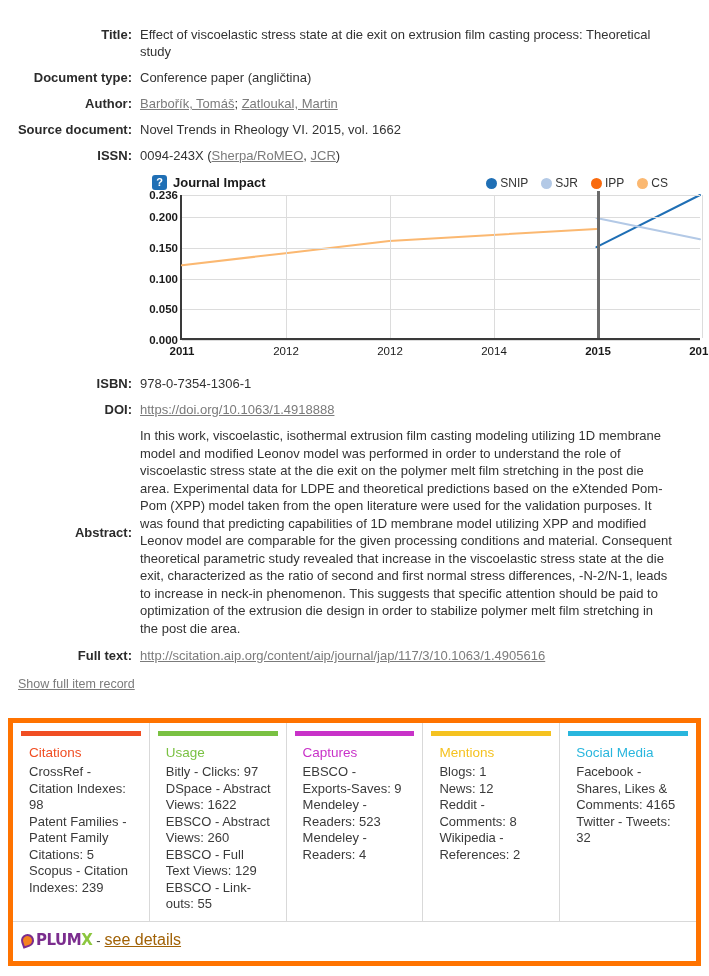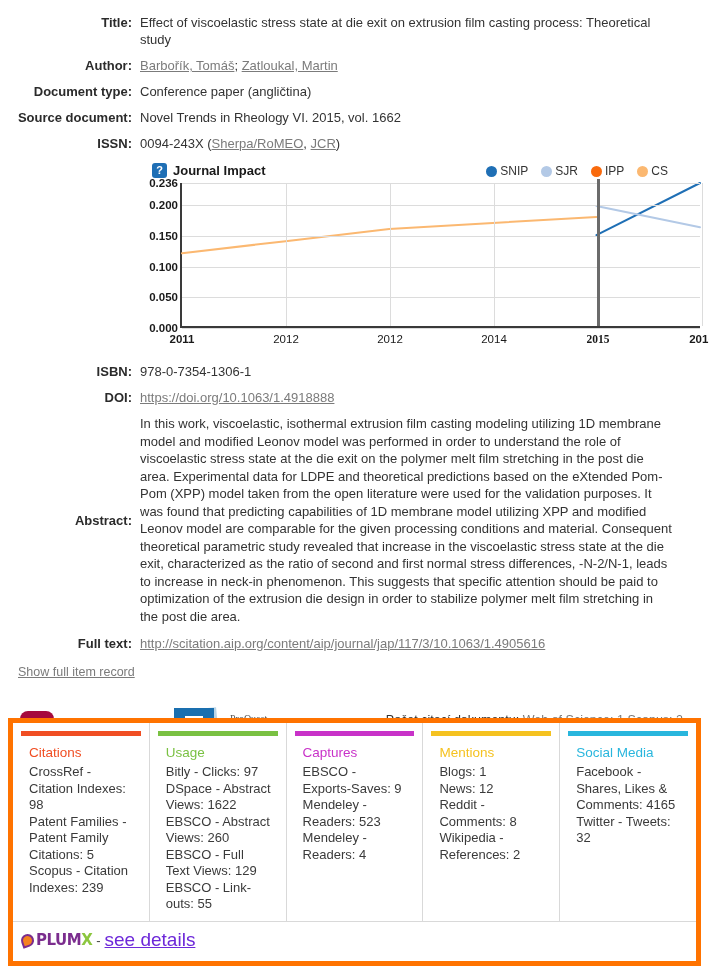--- a/index.html
+++ b/index.html
@@ -7,21 +7,21 @@
     margin: 0; padding: 0;
     width: 709px; height: 976px;
     background: #ffffff;
     font-family: "Liberation Sans", sans-serif;
     color: #333333;
     overflow: hidden;
   }
   .page { position: relative; width: 709px; height: 976px; }
 
   
-  .meta { width: 709px; padding-top: 14px; }
+  .meta { width: 709px; padding-top: 26px; }
   .meta-row { display: flex; align-items: flex-start; margin-bottom: 9px; }
   .meta-label {
     width: 140px; flex: 0 0 140px;
     text-align: right; padding-right: 8px;
     font-weight: bold; font-size: 13px; color: #2b2b2b;
     line-height: 17px;
   }
   .meta-value {
     flex: 1 1 auto; padding-right: 32px;
     font-size: 13px; line-height: 17px; color: #333;
@@ -119,42 +119,42 @@
   }
   .plum-logo { display: flex; align-items: center; }
   .plum-leaf {
     width: 13px; height: 13px; border-radius: 50% 50% 50% 0;
     background: #f5821f; border: 2px solid #7b2d8e; transform: rotate(-20deg);
     margin-right: 2px;
   }
   .plum-word { font-size: 15px; font-weight: bold; color: #7b2d8e; letter-spacing: -0.5px; font-family: "DejaVu Sans", sans-serif; }
   .plum-x { color: #8cc63f; }
   .plum-dash { font-size: 13px; color: #444; margin: 0 4px; }
-  .plum-see { font-size: 19px; color: #6d28d9; text-decoration: underline; }
+  .plum-see { font-size: 16px; color: #a16207; text-decoration: underline; }
 </style>
 </head>
 <body>
 
 <div class="page">
 
   <div class="meta">
 
     <div class="meta-row">
       <div class="meta-label">Title:</div>
       <div class="meta-value narrow">Effect of viscoelastic stress state at die exit on extrusion film casting process: Theoretical study</div>
     </div>
 
     <div class="meta-row">
+      <div class="meta-label">Document type:</div>
+      <div class="meta-value">Conference paper (angličtina)</div>
+    </div>
+
+    <div class="meta-row">
       <div class="meta-label">Author:</div>
       <div class="meta-value"><a class="lnk" href="#">Barbořík, Tomáš</a>; <a class="lnk" href="#">Zatloukal, Martin</a></div>
-    </div>
-
-    <div class="meta-row">
-      <div class="meta-label">Document type:</div>
-      <div class="meta-value">Conference paper (angličtina)</div>
     </div>
 
     <div class="meta-row">
       <div class="meta-label">Source document:</div>
       <div class="meta-value">Novel Trends in Rheology VI. 2015, vol. 1662</div>
     </div>
 
     <div class="meta-row">
       <div class="meta-label">ISSN:</div>
       <div class="meta-value"><span>0094-243X</span> (<a class="lnk" href="#">Sherpa/RoMEO</a>, <a class="lnk" href="#">JCR</a>)</div>
@@ -205,21 +205,21 @@
               <div class="gridline" style="top: 145px;"></div>
               <div class="ytick" style="top: 145px;">0.000</div>
               <div class="xtick b" style="left: 0px;">2011</div>
               <div class="vgrid" style="left: 104px;"></div>
               <div class="xtick" style="left: 104px;">2012</div>
               <div class="vgrid" style="left: 208px;"></div>
               <div class="xtick" style="left: 208px;">2012</div>
               <div class="vgrid" style="left: 312px;"></div>
               <div class="xtick" style="left: 312px;">2014</div>
               <div class="vgrid" style="left: 416px;"></div>
-              <div class="xtick b" style="left: 416px; font-family: Liberation Serif, serif;">2015</div>
+              <div class="xtick b" style="left: 416px;">2015</div>
               <div class="vgrid" style="left: 520px;"></div>
               <div class="xtick b" style="left: 520px;">2016</div>
               <div class="marker" style="left: 415px;"></div>
             </div>
         </div>
       </div>
     </div>
 
     <div class="meta-row">
       <div class="meta-label">ISBN:</div>

